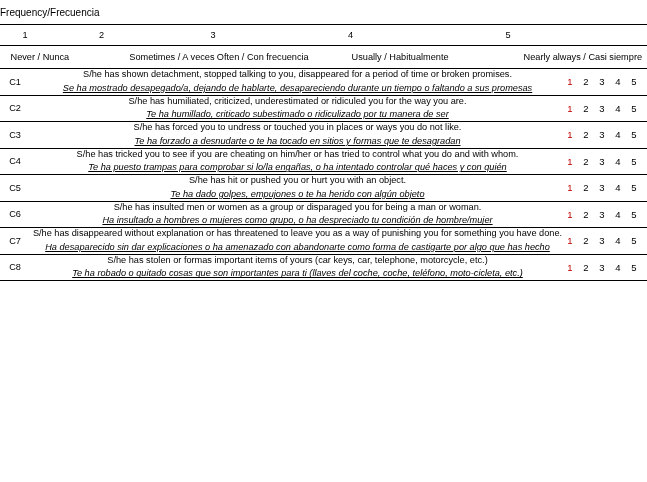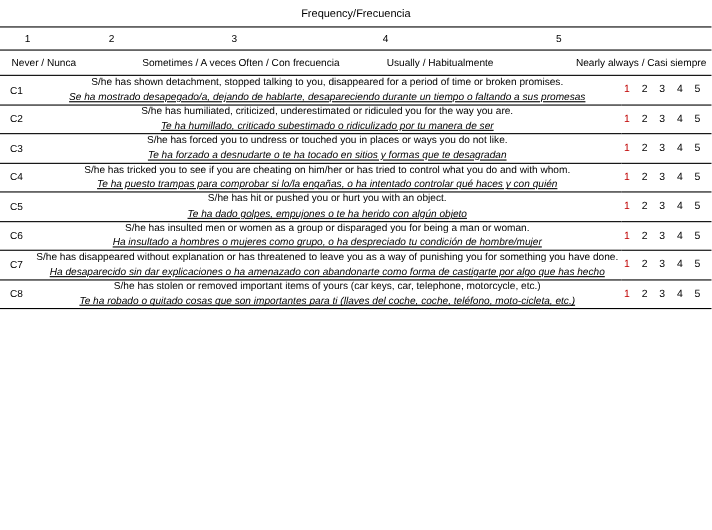--- a/index.html
+++ b/index.html
@@ -18,21 +18,20 @@
   .sheet {
     position: relative;
     width: 647px;
     height: 482px;
     box-sizing: border-box;
     padding: 0;
   }
 
   
   .hdr-title {
-    text-align: center;
     font-size: 10px;
     padding: 7px 0 6px 0;
   }
   .rule {
     border-top: 1px solid #000;
     height: 0;
     line-height: 0;
     font-size: 0;
   }
   .scale-nums {
@@ -260,21 +259,21 @@
           <span>2</span>
           <span>3</span>
           <span>4</span>
           <span>5</span>
         </div>
       </td>
     </tr>
     <tr>
       <td class="code">C8</td>
       <td class="text">
-        <div class="eng">S/he has stolen or removed important items of yours (car keys, car, telephone, motorcycle, etc.)</div>
+        <div class="eng">S/he has stolen or formas important items of yours (car keys, car, telephone, motorcycle, etc.)</div>
         <div class="esp">Te ha robado o quitado cosas que son importantes para ti (llaves del coche, coche, teléfono, moto-cicleta, etc.)</div>
       </td>
       <td class="scale">
         <div class="opts">
           <span class="first">1</span>
           <span>2</span>
           <span>3</span>
           <span>4</span>
           <span>5</span>
         </div>

